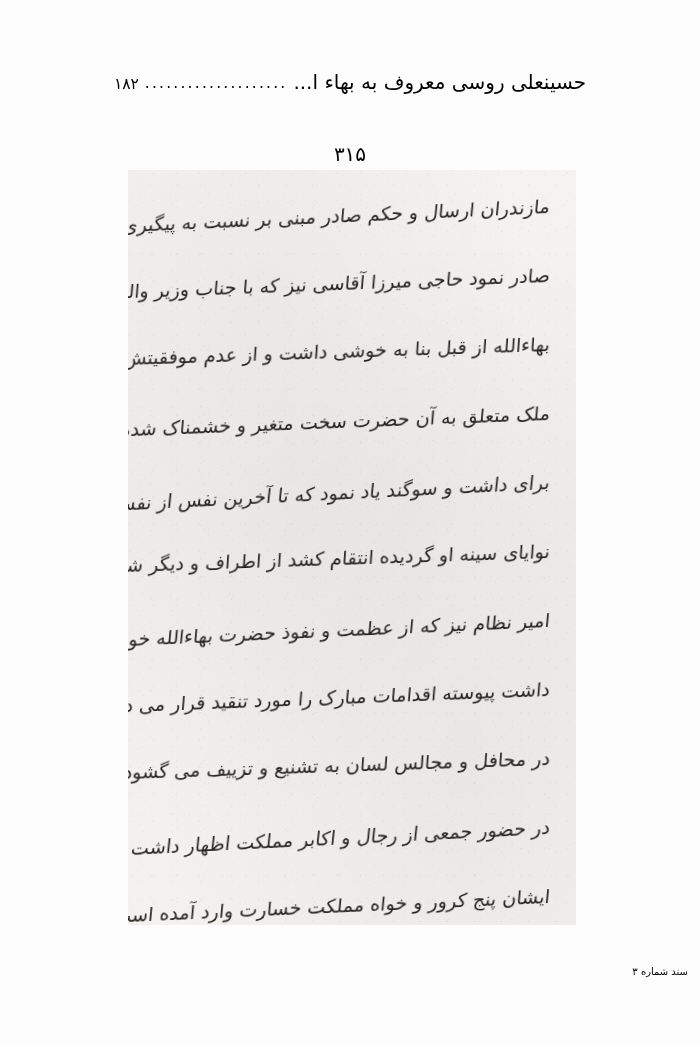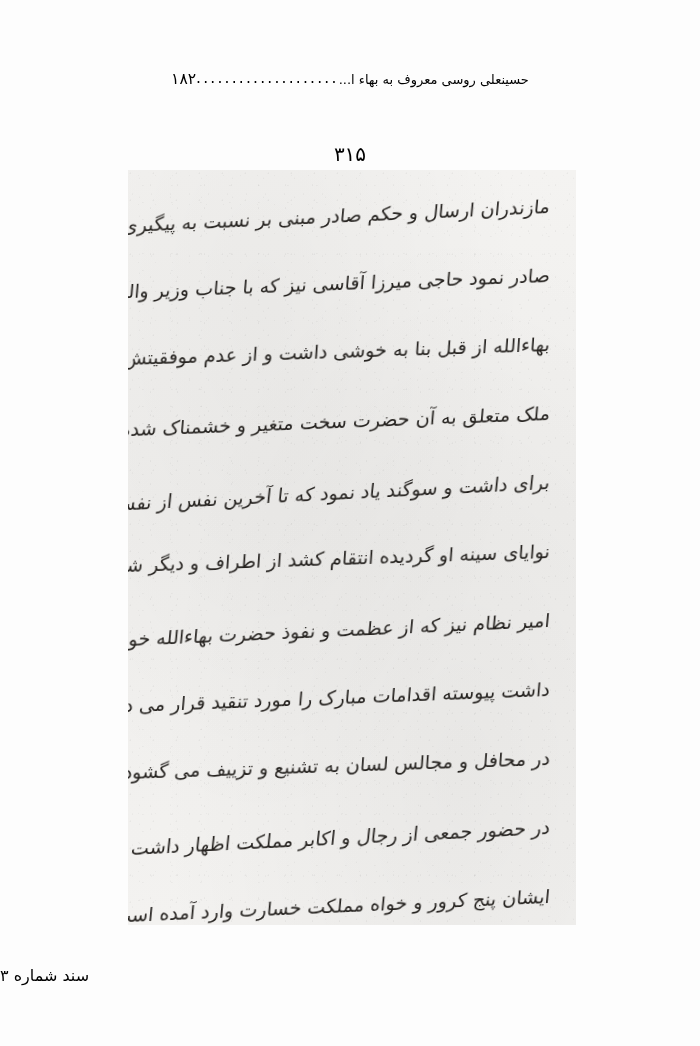--- a/index.html
+++ b/index.html
@@ -25,35 +25,36 @@
   
   .running-head {
     position: absolute;
     top: 70px;
     left: 0;
     right: 0;
     display: flex;
     flex-direction: row-reverse;
     align-items: baseline;
     justify-content: center;
+    gap: 6px;
     font-size: 15.5px;
     direction: rtl;
     white-space: nowrap;
   }
   .running-head .page-number {
     font-size: 15.5px;
     letter-spacing: 0.5px;
   }
   .running-head .dot-leader {
     font-size: 15.5px;
     letter-spacing: 2.2px;
     transform: translateY(-1px);
   }
   .running-head .head-title {
-    font-size: 13px;
+    font-size: 20px;
     text-align: right;
   }
 
   
   .doc-number {
     position: absolute;
     top: 142px;
     left: 0;
     right: 0;
     text-align: center;
@@ -119,22 +120,22 @@
   .ms-line:nth-child(odd)  { transform: skewX(-8deg) rotate(-2.6deg); }
   .ms-line:nth-child(3n)   { transform: skewX(-6deg) rotate(-1.9deg); }
   .ms-line:nth-child(5n)   { transform: skewX(-9deg) rotate(-2.9deg); }
 
   
   .caption {
     position: absolute;
     top: 966px;
     left: 0;
     right: 12px;
-    text-align: left;
-    font-size: 16px;
+    text-align: right;
+    font-size: 10px;
     letter-spacing: 0.3px;
     direction: rtl;
   }
 </style>
 </head>
 <body>
 
 <div class="page">
 
   <div class="running-head">

